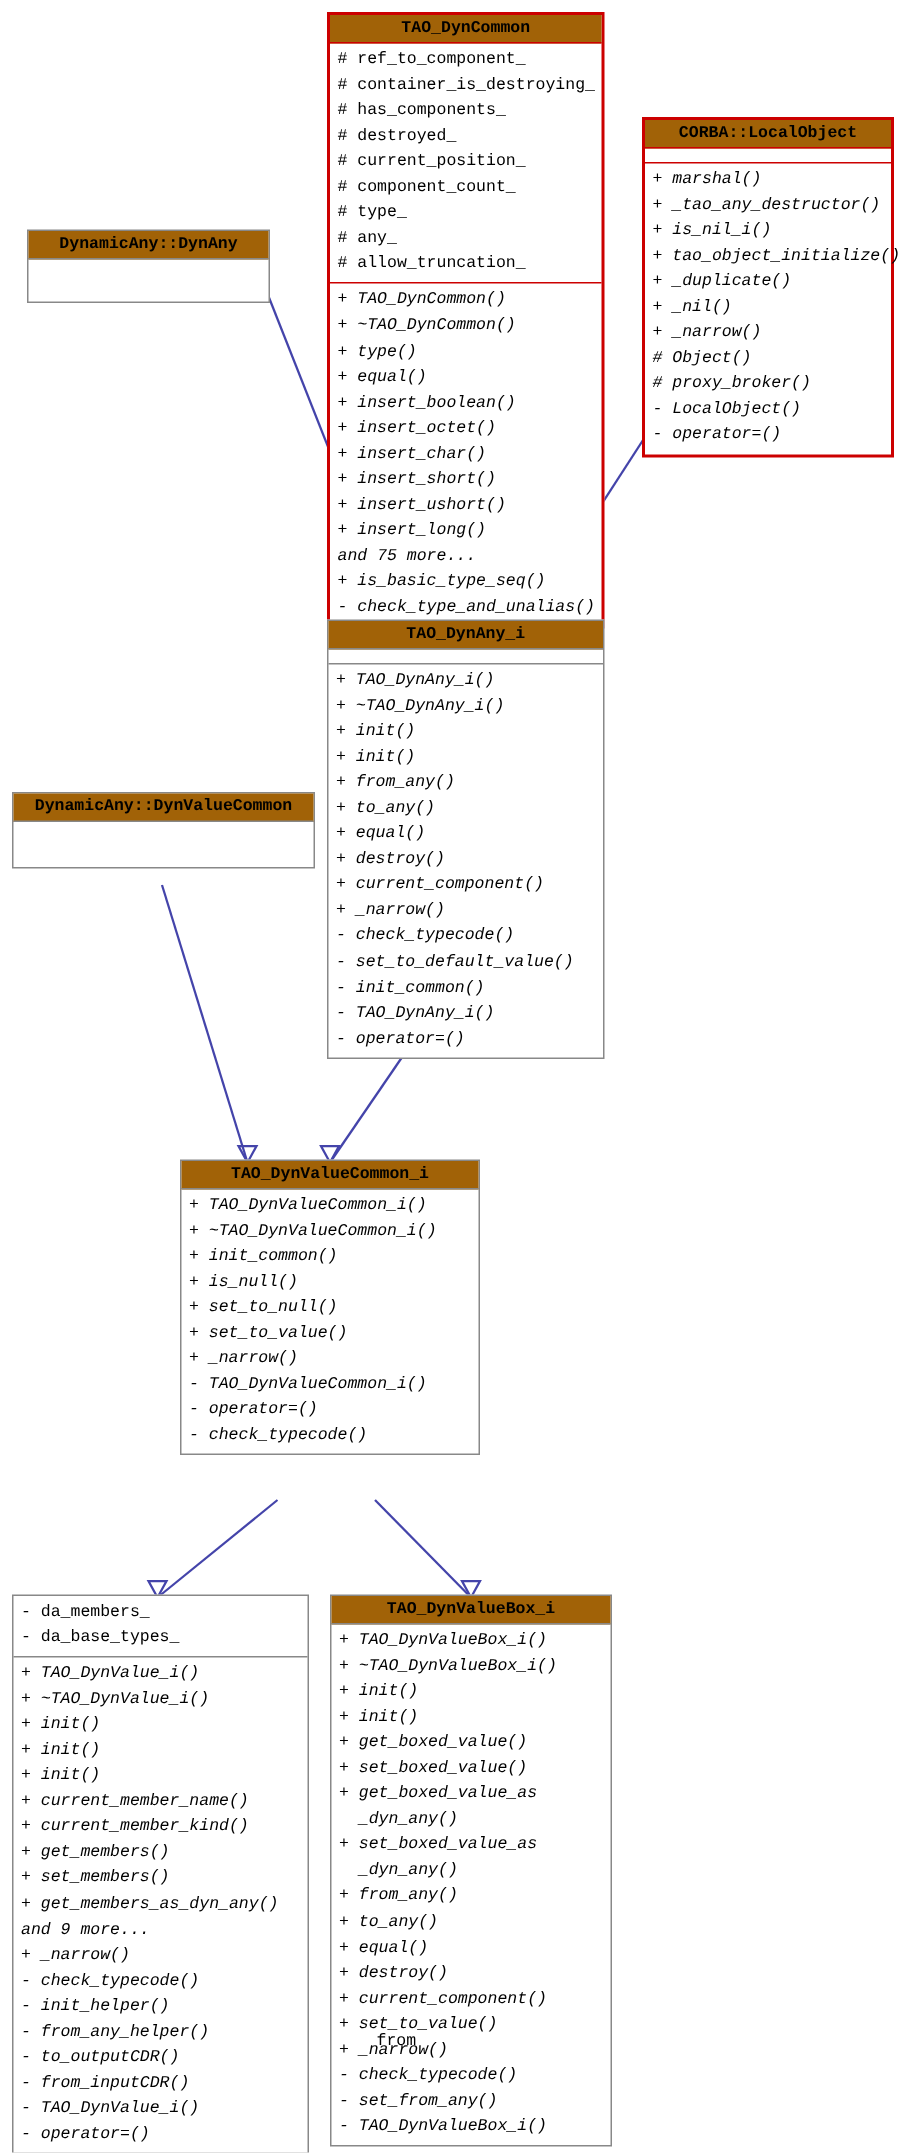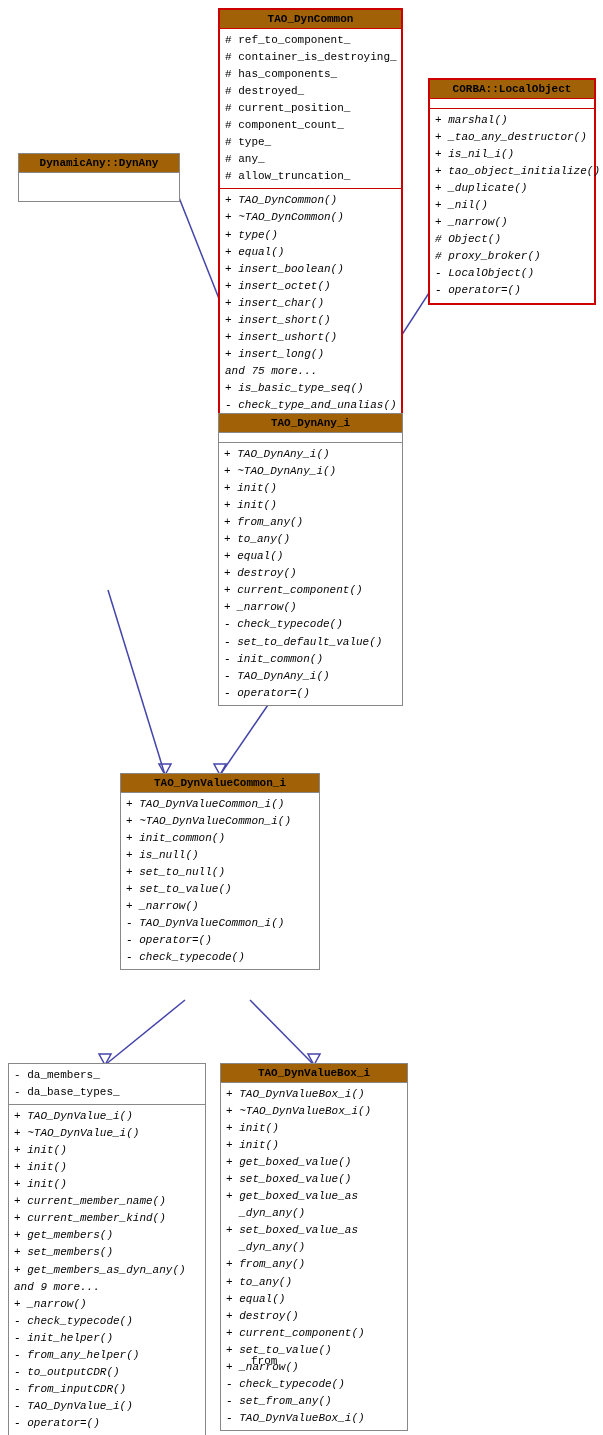--- a/index.html
+++ b/index.html
@@ -169,20 +169,24 @@
       <p>+ current_component()</p>
       <p>+ _narrow()</p>
       <p>- check_typecode()</p>
       <p>- set_to_default_value()</p>
       <p>- init_common()</p>
       <p>- TAO_DynAny_i()</p>
       <p>- operator=()</p>
     </div>
   </div>
 
+  <div class="uml-box" style="left:8px; top:528px; width:202px;">
+    <div class="uml-box-title">DynamicAny::DynValueCommon</div>
+    <div class="uml-box-section" style="min-height:30px;"></div>
+  </div>
 
   <div class="uml-box" style="left:120px; top:773px; width:200px;">
     <div class="uml-box-title">TAO_DynValueCommon_i</div>
     <div class="uml-box-section">
       <p>+ TAO_DynValueCommon_i()</p>
       <p>+ ~TAO_DynValueCommon_i()</p>
       <p>+ init_common()</p>
       <p>+ is_null()</p>
       <p>+ set_to_null()</p>
       <p>+ set_to_value()</p>

